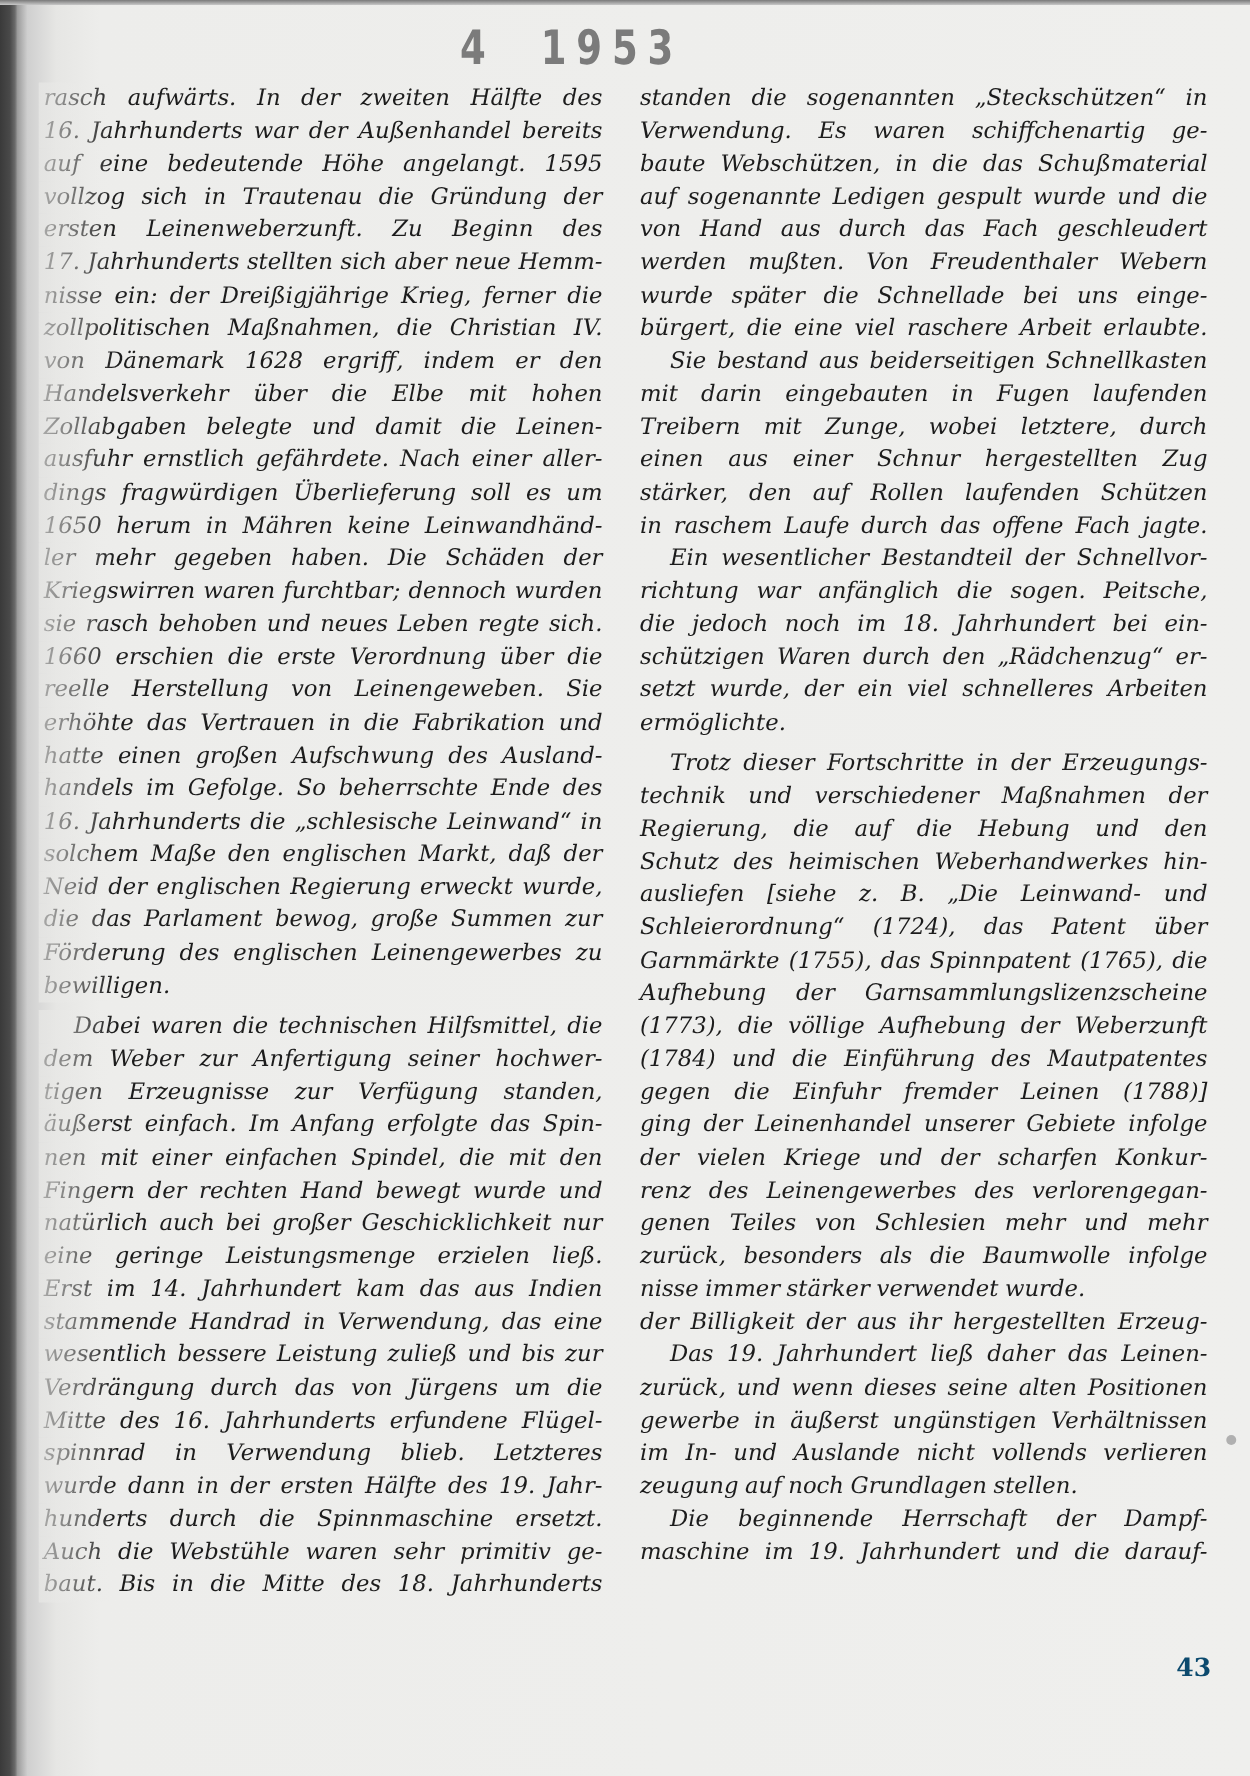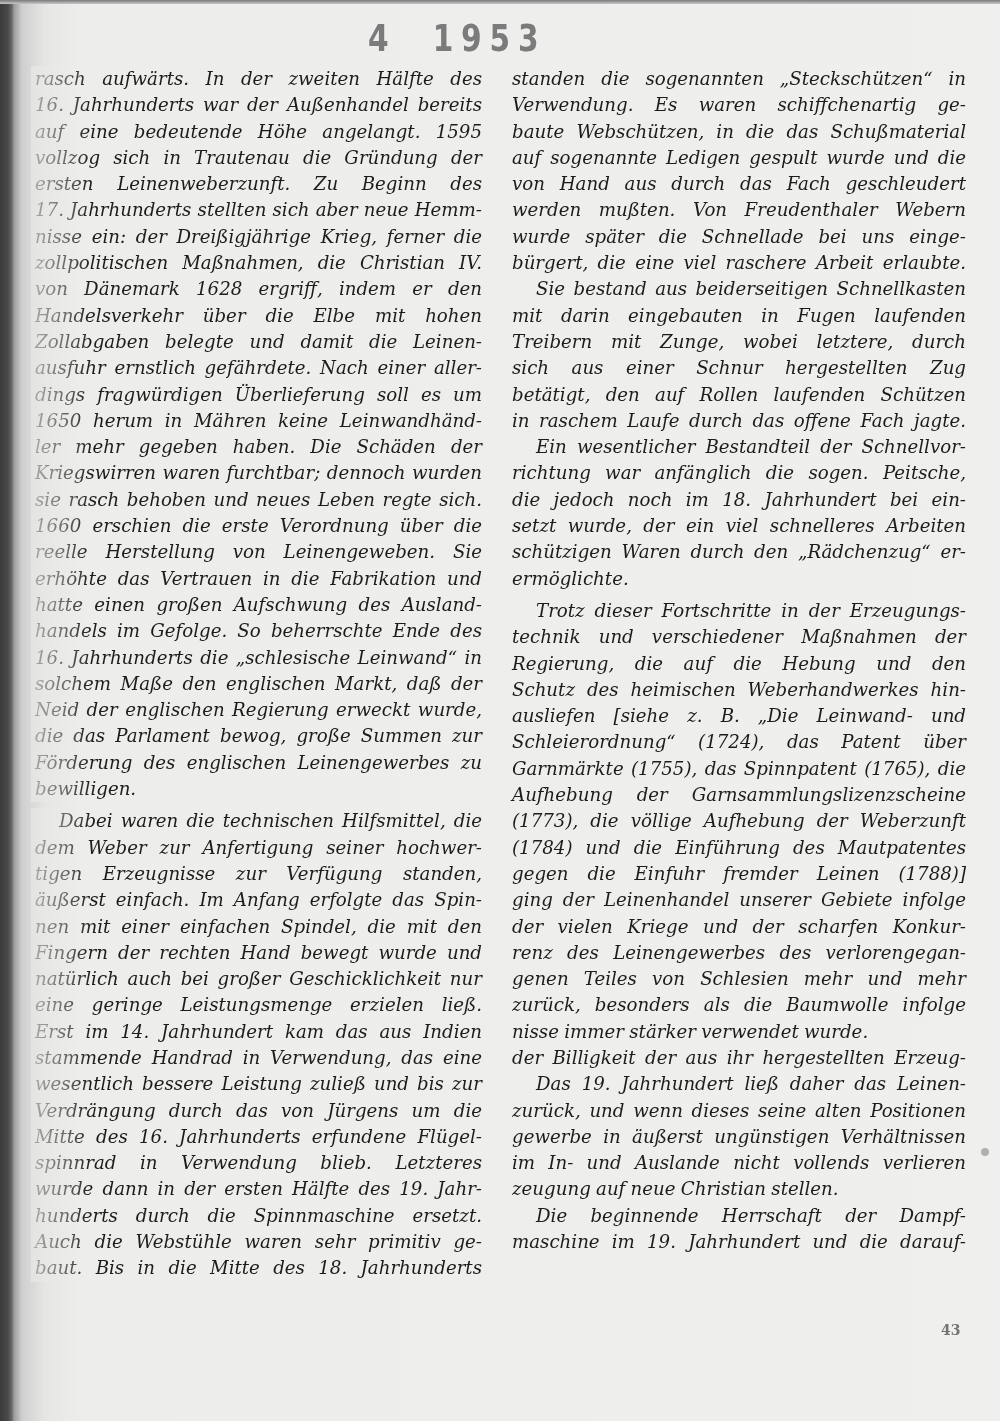--- a/index.html
+++ b/index.html
@@ -34,21 +34,21 @@
   .line.indent { padding-left: 24px; }
   .gap { height: 6px; }
   .col-left .line { position: relative; }
   .col-left .fade {
     position: absolute; left: -4px; top: 0; width: 60px; height: 100%;
     background: linear-gradient(90deg, rgba(232,232,230,0.72), rgba(235,235,233,0.35) 60%, rgba(235,235,233,0));
     pointer-events: none;
   }
   .page-number {
     position: absolute; left: 941px; top: 1322px;
-    font-size: 14px; font-weight: bold; color: #737373;
+    font-size: 20px; font-weight: bold; color: #0c4a6e;
   }
   .speck { position: absolute; left: 981px; top: 1148px; width: 8px; height: 8px; border-radius: 50%; background: #b0b0b0; }
 </style>
 </head>
 <body>
 
 <div class="page-bg"></div>
 <div class="top-edge"></div>
 
 <div class="stamp">4  1953</div>
@@ -107,28 +107,28 @@
     <span class="line">Verwendung. Es waren schiffchenartig ge-</span>
     <span class="line">baute Webschützen, in die das Schußmaterial</span>
     <span class="line">auf sogenannte Ledigen gespult wurde und die</span>
     <span class="line">von Hand aus durch das Fach geschleudert</span>
     <span class="line">werden mußten. Von Freudenthaler Webern</span>
     <span class="line">wurde später die Schnellade bei uns einge-</span>
     <span class="line">bürgert, die eine viel raschere Arbeit erlaubte.</span>
     <span class="line indent">Sie bestand aus beiderseitigen Schnellkasten</span>
     <span class="line">mit darin eingebauten in Fugen laufenden</span>
     <span class="line">Treibern mit Zunge, wobei letztere, durch</span>
-    <span class="line">sich aus einer Schnur hergestellten Zug</span>
-    <span class="line">betätigt, den auf Rollen laufenden Schützen</span>
+    <span class="line">einen aus einer Schnur hergestellten Zug</span>
+    <span class="line">stärker, den auf Rollen laufenden Schützen</span>
     <span class="line">in raschem Laufe durch das offene Fach jagte.</span>
     <span class="line indent">Ein wesentlicher Bestandteil der Schnellvor-</span>
     <span class="line">richtung war anfänglich die sogen. Peitsche,</span>
     <span class="line">die jedoch noch im 18. Jahrhundert bei ein-</span>
+    <span class="line">schützigen Waren durch den „Rädchenzug“ er-</span>
     <span class="line">setzt wurde, der ein viel schnelleres Arbeiten</span>
-    <span class="line">schützigen Waren durch den „Rädchenzug“ er-</span>
     <span class="line last">ermöglichte.</span>
     <div class="gap"></div>
     <span class="line indent">Trotz dieser Fortschritte in der Erzeugungs-</span>
     <span class="line">technik und verschiedener Maßnahmen der</span>
     <span class="line">Regierung, die auf die Hebung und den</span>
     <span class="line">Schutz des heimischen Weberhandwerkes hin-</span>
     <span class="line">ausliefen [siehe z. B. „Die Leinwand- und</span>
     <span class="line">Schleierordnung“ (1724), das Patent über</span>
     <span class="line">Garnmärkte (1755), das Spinnpatent (1765), die</span>
     <span class="line">Aufhebung der Garnsammlungslizenzscheine</span>
@@ -139,19 +139,19 @@
     <span class="line">der vielen Kriege und der scharfen Konkur-</span>
     <span class="line">renz des Leinengewerbes des verlorengegan-</span>
     <span class="line">genen Teiles von Schlesien mehr und mehr</span>
     <span class="line">zurück, besonders als die Baumwolle infolge</span>
     <span class="line last">nisse immer stärker verwendet wurde.</span>
     <span class="line">der Billigkeit der aus ihr hergestellten Erzeug-</span>
     <span class="line indent">Das 19. Jahrhundert ließ daher das Leinen-</span>
     <span class="line">zurück, und wenn dieses seine alten Positionen</span>
     <span class="line">gewerbe in äußerst ungünstigen Verhältnissen</span>
     <span class="line">im In- und Auslande nicht vollends verlieren</span>
-    <span class="line last">zeugung auf neue Christian stellen.</span>
+    <span class="line last">zeugung auf noch Grundlagen stellen.</span>
     <span class="line indent">Die beginnende Herrschaft der Dampf-</span>
     <span class="line">maschine im 19. Jahrhundert und die darauf-</span>
   </div>
 
 <div class="speck"></div>
 <div class="page-number">43</div>
 
 </body></html>

